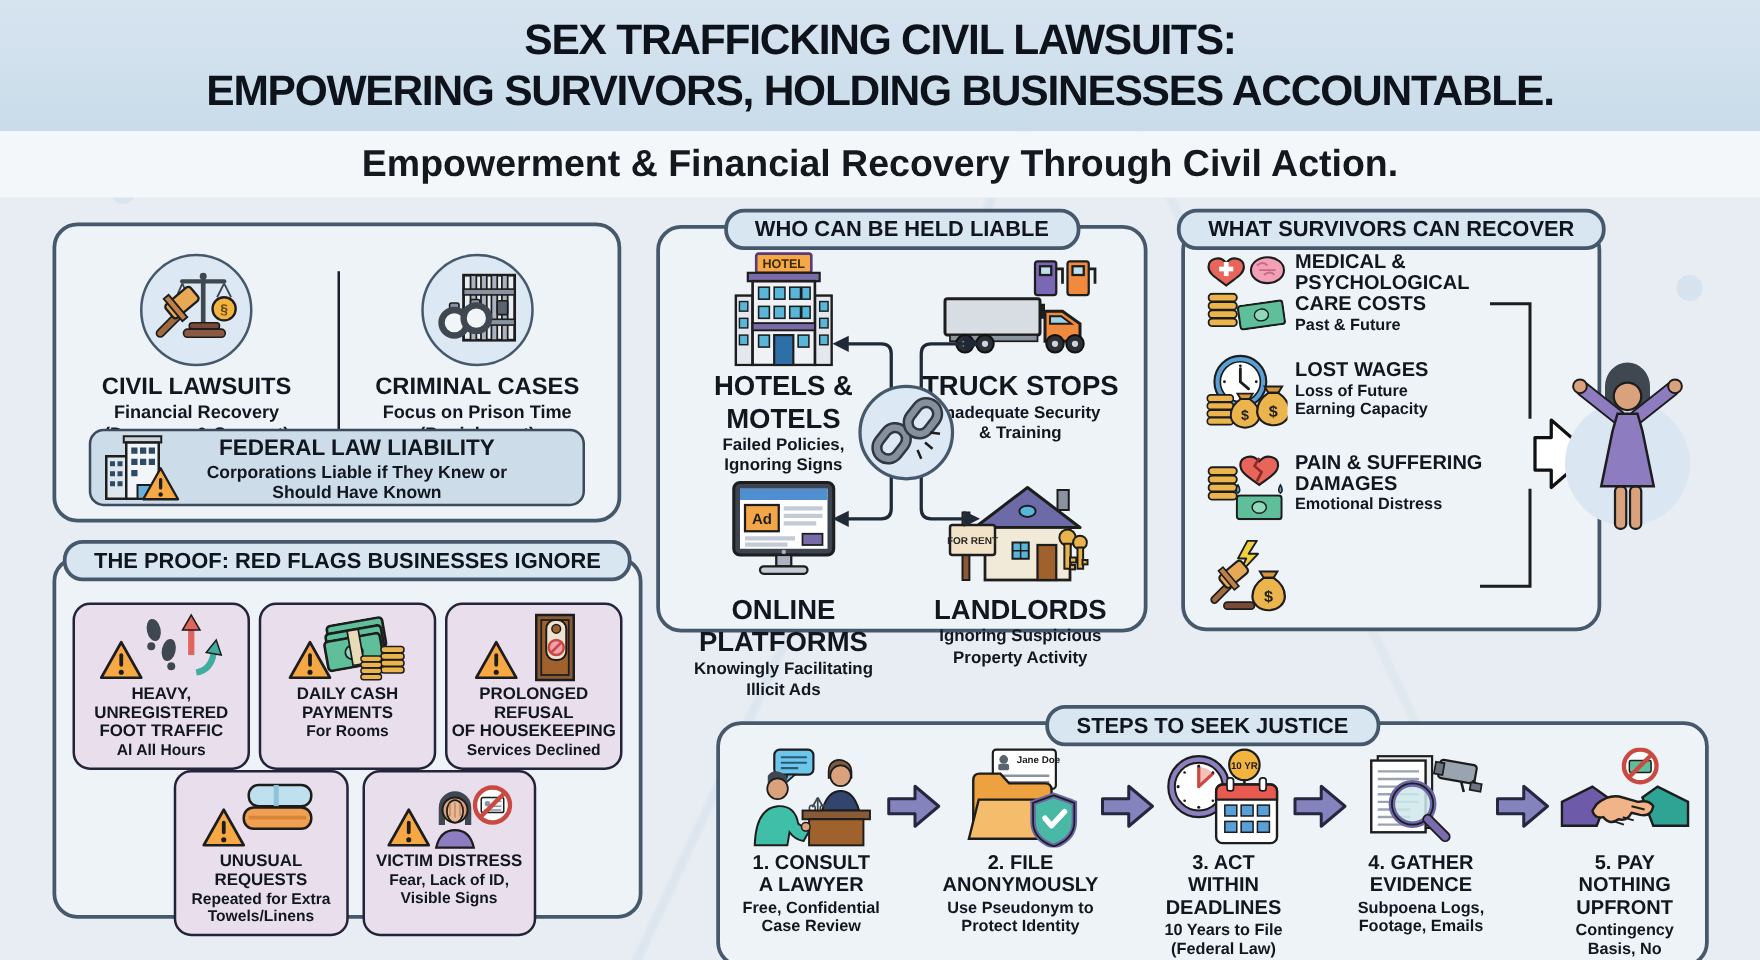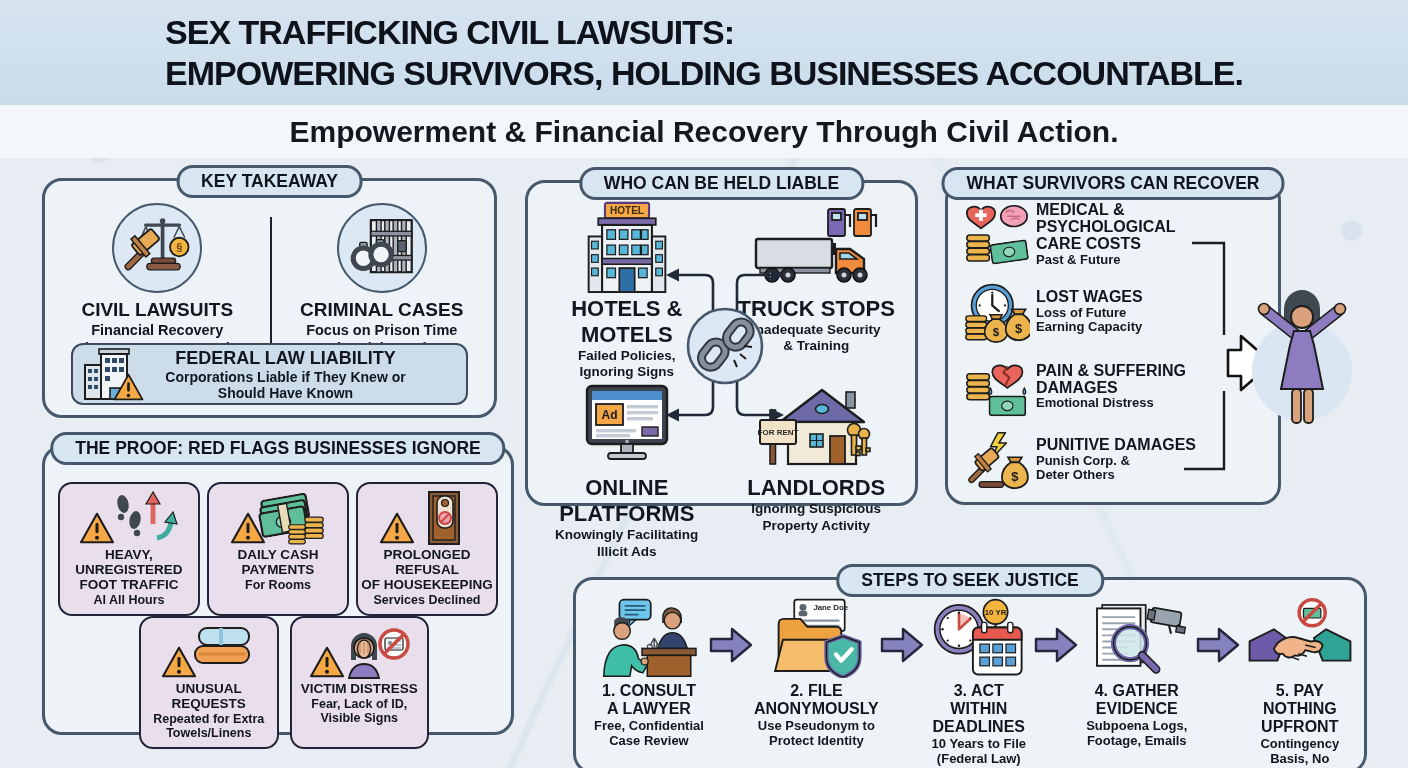--- a/index.html
+++ b/index.html
@@ -6,21 +6,21 @@
   body{font-family:"Liberation Sans",sans-serif;color:#11161f;}
   .stage{position:relative;width:1408px;height:768px;background:#e7edf2;overflow:hidden;}
   .stage::before{content:"";position:absolute;inset:0;pointer-events:none;opacity:.55;
     background:
       linear-gradient(115deg,transparent 48.8%,rgba(130,160,200,.18) 49%,rgba(130,160,200,.18) 49.25%,transparent 49.45%),
       linear-gradient(65deg,transparent 68.8%,rgba(130,160,200,.14) 69%,rgba(130,160,200,.14) 69.25%,transparent 69.45%),
       radial-gradient(circle at 96% 30%,rgba(150,185,220,.35) 0 10px,transparent 11px),
       radial-gradient(circle at 7% 20%,rgba(150,185,220,.3) 0 9px,transparent 10px);}
   .hero{position:absolute;left:0;top:0;width:1408px;height:105px;background:linear-gradient(180deg,#d7e4f0,#c9dcea);
     display:flex;align-items:center;justify-content:center;}
-  .hero-title{font-weight:bold;font-size:34px;line-height:1.18;letter-spacing:-1px;color:#0d121b;}
+  .hero-title{text-align:center;font-weight:bold;font-size:34px;line-height:1.18;letter-spacing:-1px;color:#0d121b;}
   .subtitle-band{position:absolute;left:0;top:105px;width:1408px;height:53px;background:#f3f7f9;
     display:flex;align-items:center;justify-content:center;font-size:30px;font-weight:bold;color:#14181f;}
   .panel{position:absolute;background:#edf3f7;border:3px solid #46586c;border-radius:20px;box-sizing:border-box;}
   .pill{position:absolute;left:50%;transform:translateX(-50%);top:-16px;background:#d8e6f2;border:3px solid #46586c;
     border-radius:16px;padding:3px 22px;font-size:17.5px;font-weight:bold;white-space:nowrap;z-index:3;color:#0f141d;}
   
   .kt{left:42px;top:178px;width:455px;height:240px;}
   .kt-cols{position:absolute;left:0;top:22px;width:100%;display:flex;}
   .kt-col{flex:1;display:flex;flex-direction:column;align-items:center;text-align:center;}
   .kt-circle{width:86px;height:86px;border-radius:50%;background:#dce8f3;border:2.5px solid #46586c;
@@ -108,21 +108,20 @@
       <div>SEX TRAFFICKING CIVIL LAWSUITS:</div>
       <div>EMPOWERING SURVIVORS, HOLDING BUSINESSES ACCOUNTABLE.</div>
     </div>
   </header>
 
   <div class="subtitle-band">
     <span>Empowerment &amp; Financial Recovery Through Civil Action.</span>
   </div>
 
   <section class="panel kt">
-    <div class="pill">KEY TAKEAWAY</div>
     <div class="kt-cols">
       <div class="kt-col">
         <div class="kt-circle">
           <svg width="78" height="78" viewBox="0 0 84 84">
             <circle cx="48" cy="13" r="3" fill="#3f4750"></circle>
             <rect x="46" y="13" width="4" height="40" fill="#3f4750"></rect>
             <rect x="28" y="15.5" width="40" height="3.6" rx="1.8" fill="#3f4750"></rect>
             <path d="M30 19 24 33M30 19l6 14M66 19l-6 12M66 19l6 12" stroke="#3f4750" stroke-width="1.6" fill="none"></path>
             <path d="M20 33a10 7 0 0 0 20 0z" fill="#4a5564" stroke="#1d1d1d" stroke-width="1.4"></path>
             <circle cx="66" cy="41" r="10" fill="#f0b43f" stroke="#1d1d1d" stroke-width="2"></circle>
@@ -419,25 +418,20 @@
           <path d="M36 2l-8 15h7l-6 13 16-17h-8l7-11z" fill="#f3d03e" stroke="#1d1d1d" stroke-width="1.6" stroke-linejoin="round"></path>
           <path d="M22 38 8 52" stroke="#1d1d1d" stroke-width="7" stroke-linecap="round"></path>
           <path d="M22 38 8 52" stroke="#a06a40" stroke-width="4" stroke-linecap="round"></path>
           <g transform="rotate(-40 24 30)">
             <rect x="12" y="24" width="24" height="13" rx="3" fill="#e8a956" stroke="#1d1d1d" stroke-width="1.8"></rect>
             <rect x="16" y="20" width="5" height="21" fill="#c08046" stroke="#1d1d1d" stroke-width="1.4"></rect>
           </g>
           <rect x="16" y="54" width="26" height="6" rx="3" fill="#7a4a38" stroke="#1d1d1d" stroke-width="1.4"></rect>
           <use href="#moneybag" x="38" y="26" width="32" height="36"></use>
         </svg>
-        <div class="rec-text">
-          <div class="rec-title">PUNITIVE DAMAGES</div>
-          <div class="rec-sub">Punish Corp. &amp;
-Deter Others</div>
-        </div>
       </div>
     </div>
     <svg class="rec-overlay" width="184" height="325" viewBox="0 0 184 325">
       <g stroke="#1d1d1d" stroke-width="2.4" fill="none">
         <path d="M8 60h32v92"></path>
         <path d="M0 286h40v-78"></path>
       </g>
       <path d="M44 167h13v-14l31 27-31 27v-14H44z" fill="#ffffff" stroke="#111" stroke-width="2.6" stroke-linejoin="round"></path>
     </svg>
     <svg class="rec-person" width="104" height="172" viewBox="0 0 104 172">

